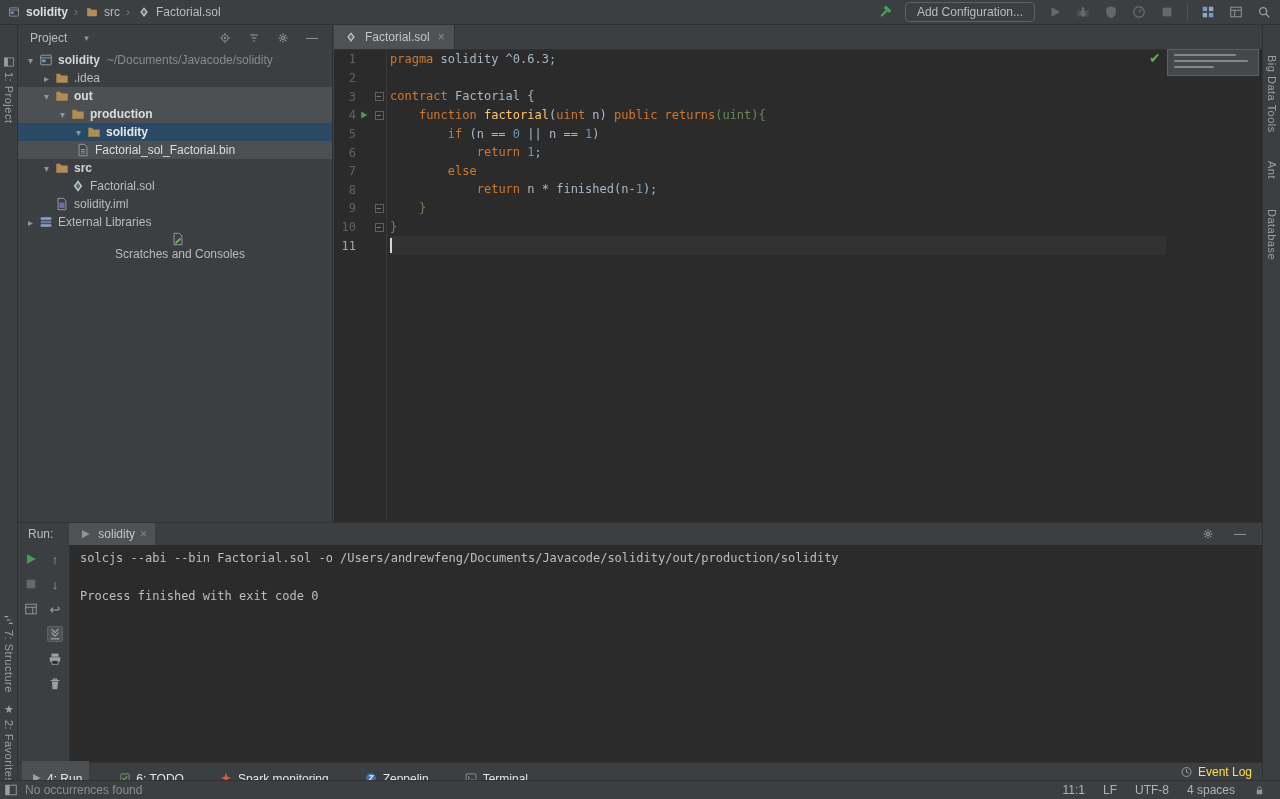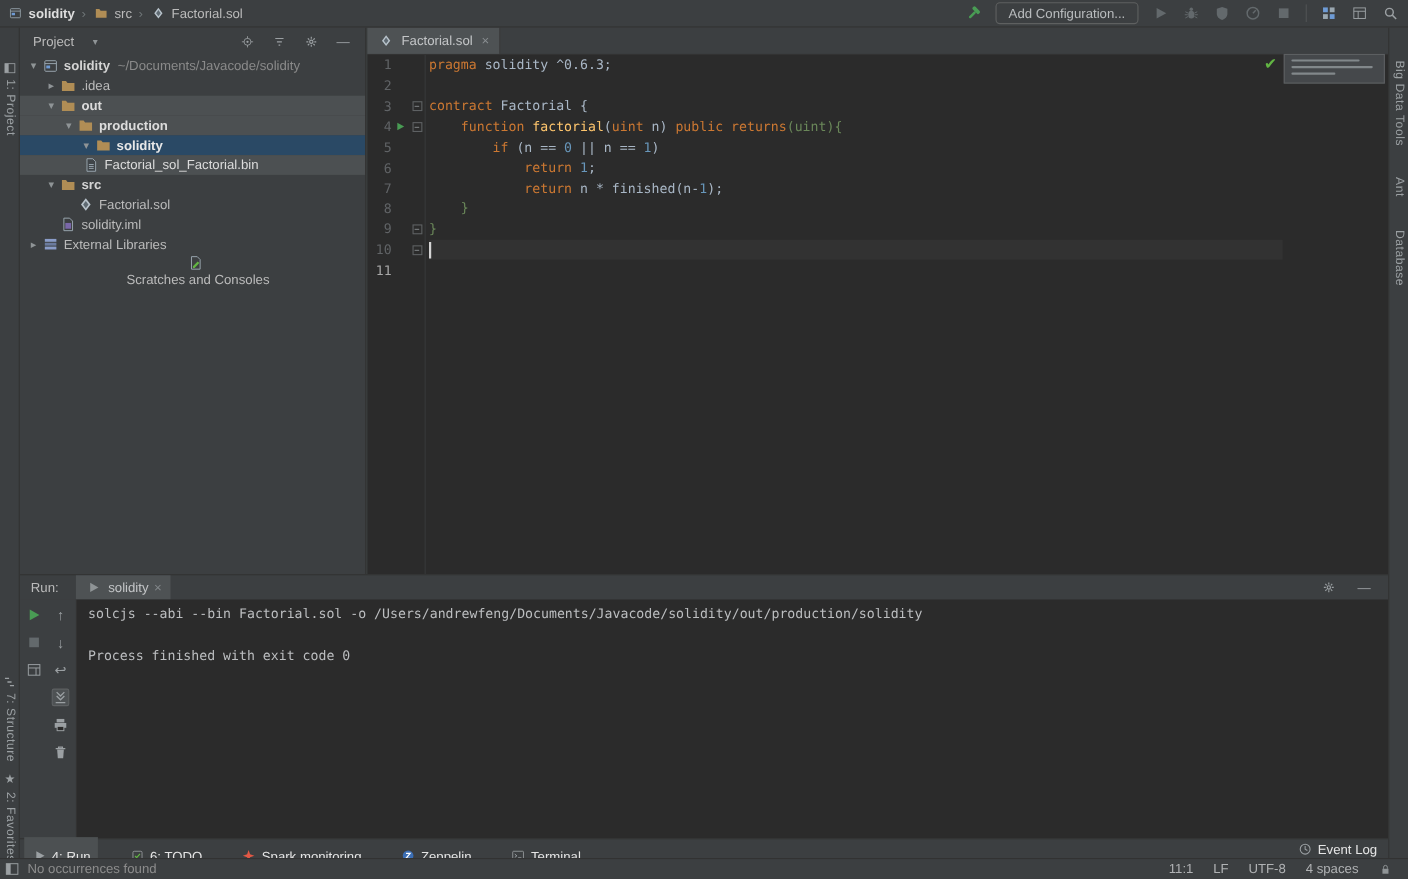--- a/index.html
+++ b/index.html
@@ -86,21 +86,21 @@
   .rt-dim{color:#63696c}
   .rt-sel{background:#4e5254;border:1px solid #5e6163;border-radius:2px}
   #console{flex:1;background:#2b2b2b;padding:4px 10px;font-family:"DejaVu Sans Mono",monospace;font-size:12px;color:#bcbec0}
   .conline{height:19px;line-height:19px;white-space:pre}
   
   #bottom-tabs{position:absolute;left:18px;top:762px;width:1244px;height:18px;background:#3c3f41;border-top:1px solid #323232;display:flex;align-items:center;padding:0 10px 0 4px;gap:22px;z-index:3}
   .btab{display:flex;align-items:flex-start;gap:5px;color:#e5e5e5;height:18px;padding:11px 7px;cursor:default}
   .btab .icon{width:13px;height:13px;color:#9ba0a3}
   .btab .icon svg{width:12px;height:12px}
   .btab.active{background:#4c5052}
-  #event-log{margin-left:auto;display:flex;align-items:center;gap:5px;color:#e5e5e5}
+  #event-log{margin-left:auto;display:flex;align-items:center;gap:5px;color:#fde047}
   #event-log .icon{width:13px;height:13px;color:#9ba0a3}
   #status-row{position:absolute;left:0;top:780px;width:1280px;height:19px;background:#3c3f41;border-top:1px solid #323232;display:flex;align-items:center;padding:0 14px 0 4px;z-index:4}
   #status-msg{color:#8c8c8c;margin-left:7px}
   #status-right{margin-left:auto;display:flex;align-items:center;gap:18px;color:#b0b2b4}
   #status-right .icon{color:#8f9496;width:13px;height:13px}
   #status-right .icon svg{width:11px;height:11px}
   #toolwin-btn{color:#9ba0a3;width:14px;height:14px}
 </style>
 </head>
 <body>
@@ -462,20 +462,21 @@
         <span class="gslot fold"></span>
       </div>
     </div>
   <div id="code">
       <div class="cline"><span class="tok-kw">pragma</span><span class="tok-d"> solidity ^0.6.3;</span></div>
       <div class="cline"></div>
       <div class="cline"><span class="tok-kw">contract</span><span class="tok-d"> Factorial {</span></div>
       <div class="cline"><span class="tok-d">    </span><span class="tok-kw">function</span><span class="tok-d"> </span><span class="tok-fn">factorial</span><span class="tok-d">(</span><span class="tok-kw">uint</span><span class="tok-d"> n) </span><span class="tok-kw">public</span><span class="tok-d"> </span><span class="tok-kw">returns</span><span class="tok-gr">(uint){</span></div>
       <div class="cline"><span class="tok-d">        </span><span class="tok-kw">if</span><span class="tok-d"> (n == </span><span class="tok-num">0</span><span class="tok-d"> || n == </span><span class="tok-num">1</span><span class="tok-d">)</span></div>
       <div class="cline"><span class="tok-d">            </span><span class="tok-kw">return</span><span class="tok-d"> </span><span class="tok-num">1</span><span class="tok-d">;</span></div>
+      <div class="cline"><span class="tok-d">        </span><span class="tok-kw">else</span></div>
       <div class="cline"><span class="tok-d">            </span><span class="tok-kw">return</span><span class="tok-d"> n * finished(n-</span><span class="tok-num">1</span><span class="tok-d">);</span></div>
       <div class="cline"><span class="tok-d">    </span><span class="tok-gr">}</span></div>
       <div class="cline"><span class="tok-gr">}</span></div>
       <div class="cline curline"><span class="caret"></span></div>
     </div>
   <span id="inspect-check">✔</span>
 </div>
 <div id="code-popup">
   <i style="width:62px"></i>
     <i style="width:74px"></i>

